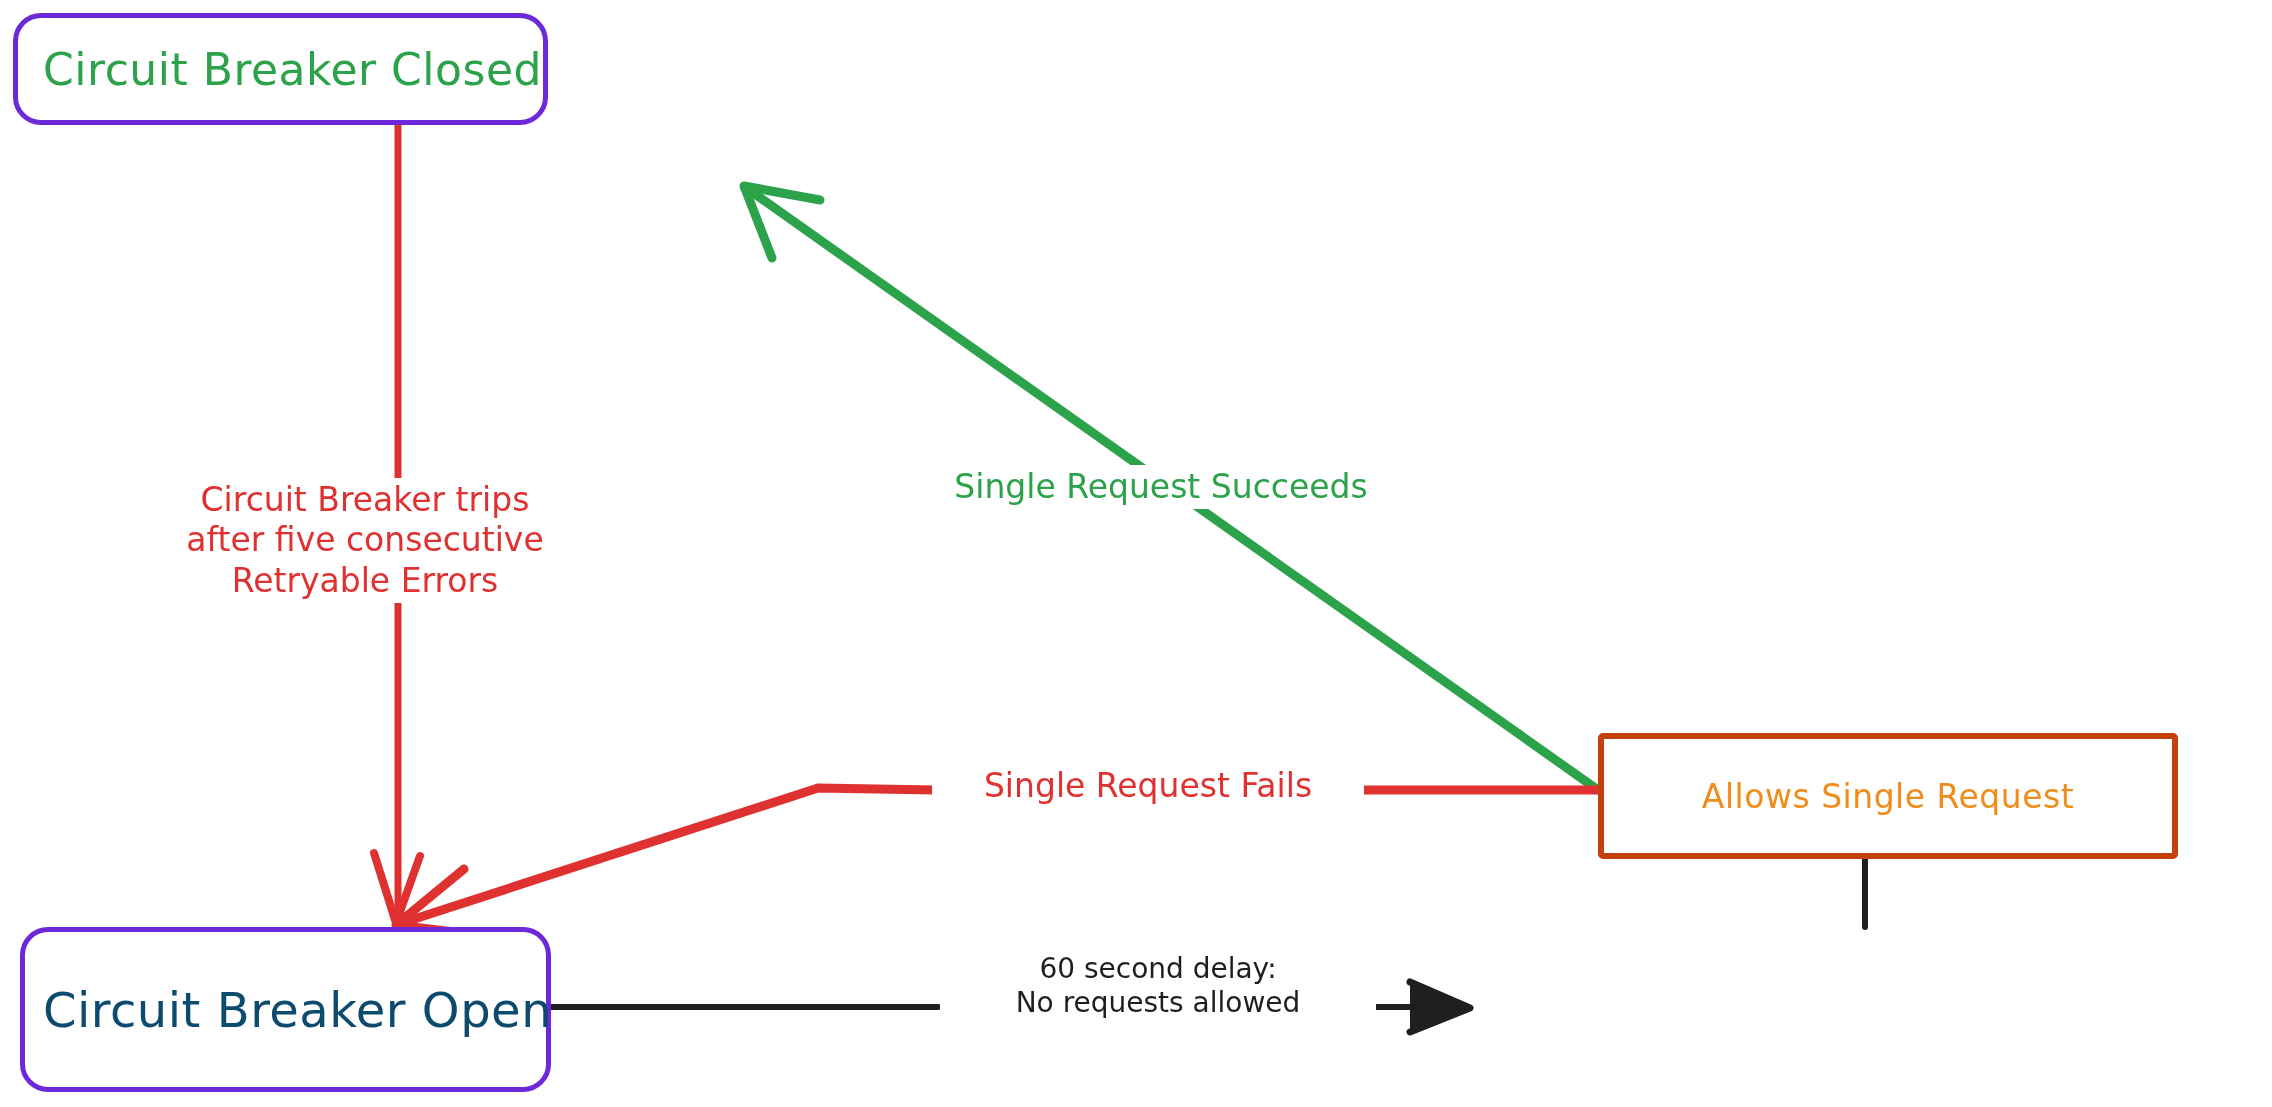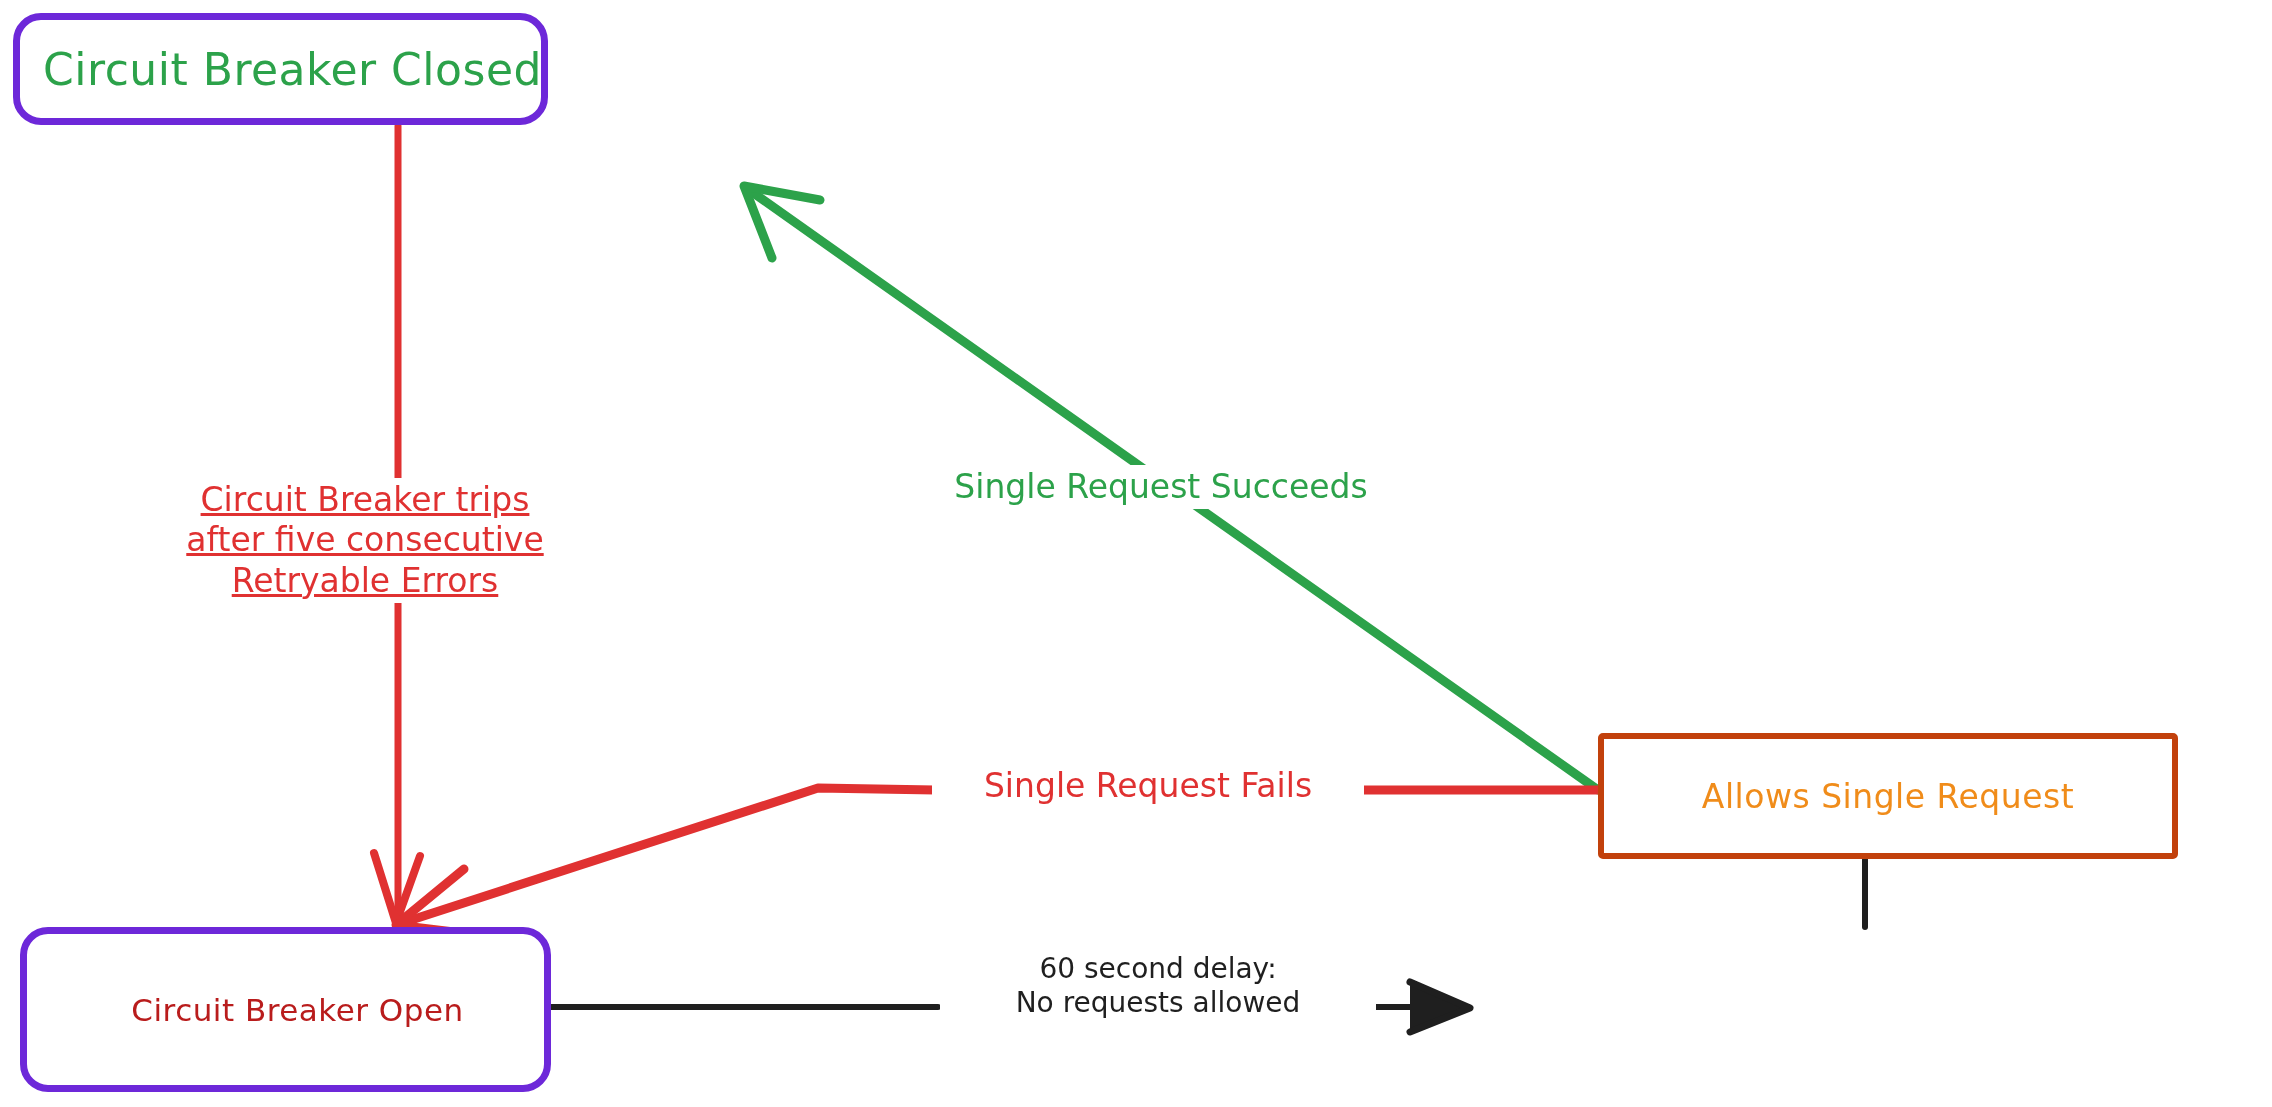--- a/index.html
+++ b/index.html
@@ -28,21 +28,21 @@
     position: absolute;
     box-sizing: border-box;
     background: #ffffff;
     display: flex;
     align-items: center;
     justify-content: center;
     text-align: center;
     border-radius: 28px;
   }
   .node-black {
-    border: 7px solid #6d28d9;
+    border: 5px solid #6d28d9;
     padding-left: 24px;
   }
   .node-orange-border {
     border: 6px solid #c2410c;
     border-radius: 5px;
   }
   .node-label {
     font-family: "DejaVu Sans", sans-serif;
     font-weight: 400;
     letter-spacing: 0.5px;
@@ -58,22 +58,22 @@
     color: #2ca24a;
     font-size: 44px;
   }
   #node-open {
     left: 20px;
     top: 927px;
     width: 531px;
     height: 165px;
   }
   #node-open .node-label {
-    color: #b91c1c;
-    font-size: 31px;
+    color: #0c4a6e;
+    font-size: 48px;
   }
   #node-half-open {
     left: 1470px;
     top: 927px;
     width: 785px;
     height: 165px;
   }
   #node-half-open .node-label {
     color: #f08c1a;
     font-size: 44px;
@@ -97,21 +97,20 @@
     background: #ffffff;
     pointer-events: auto;
   }
   #label-trips {
     left: 150px;
     top: 478px;
     width: 430px;
     color: #e03131;
     font-size: 33px;
     padding: 2px 0;
-    text-decoration: underline;
   }
   #label-succeeds {
     left: 900px;
     top: 465px;
     width: 510px;
     color: #2ca24a;
     font-size: 33px;
     padding: 2px 6px;
   }
   #label-fails {

